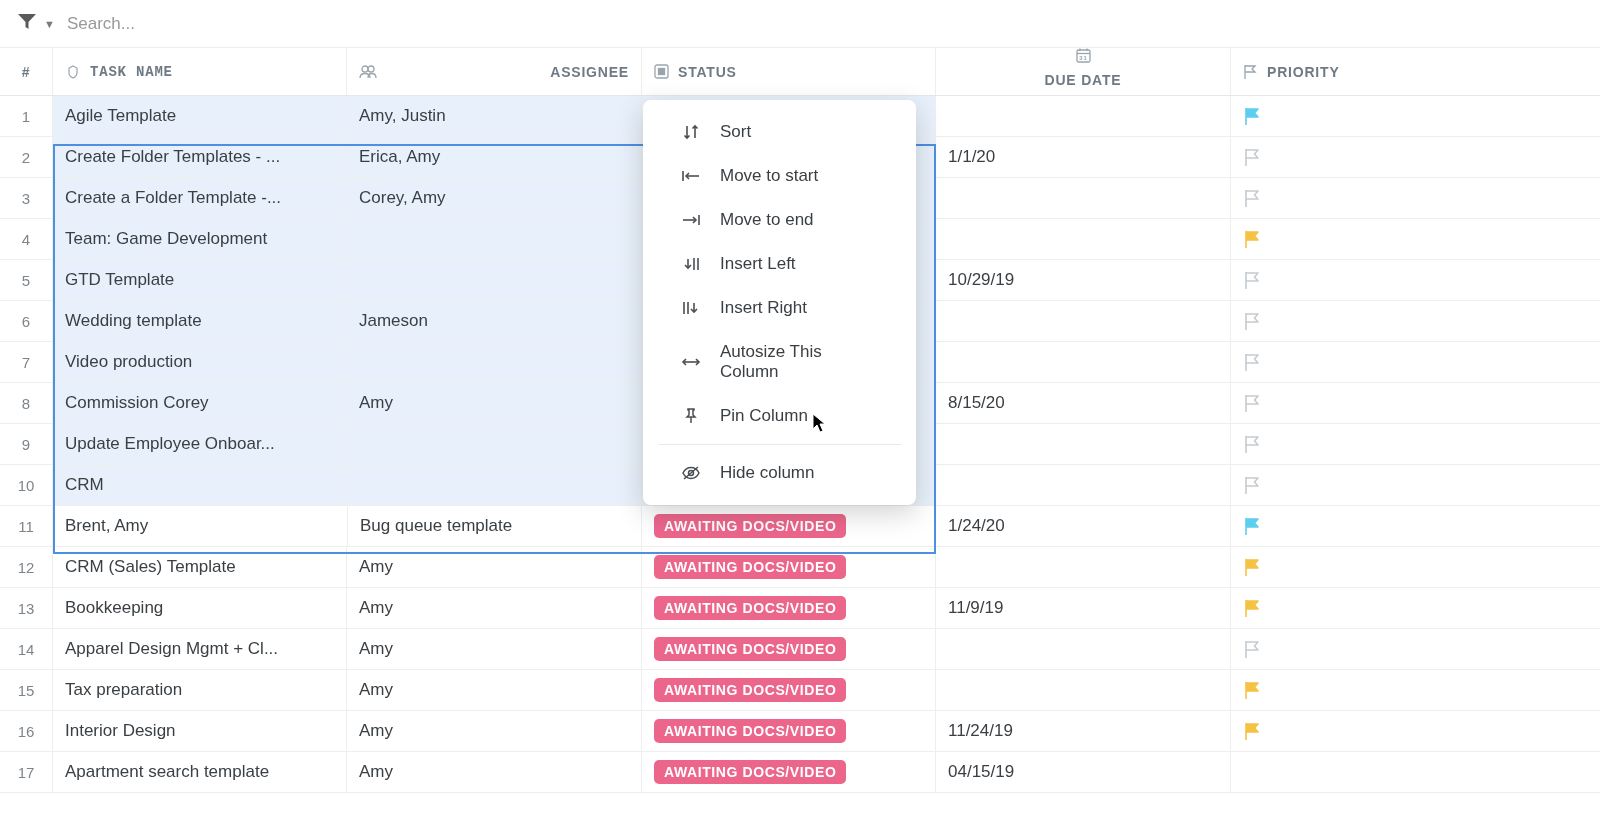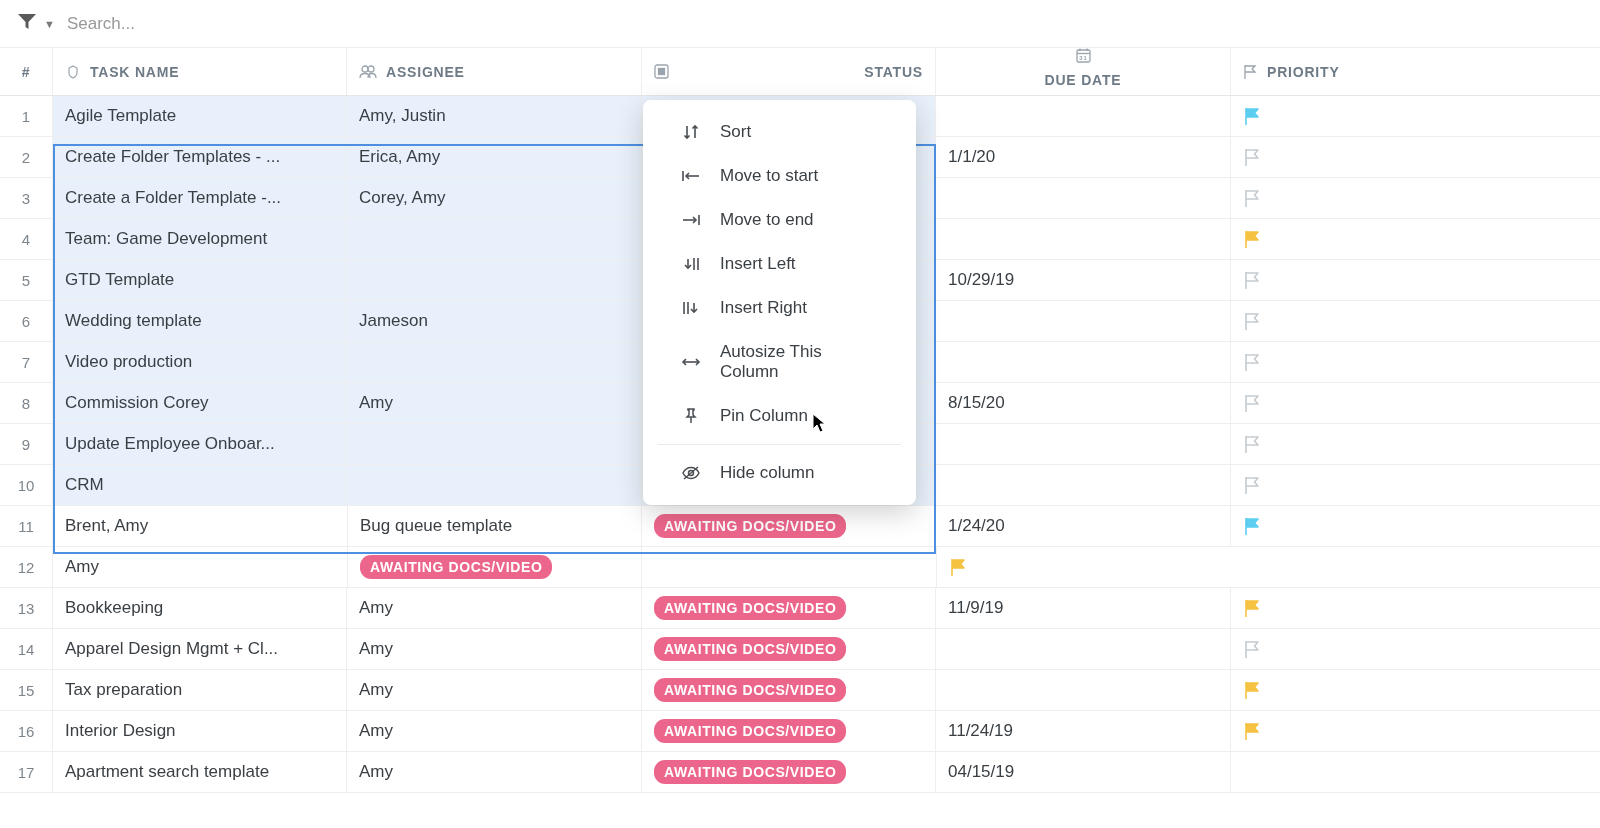--- a/index.html
+++ b/index.html
@@ -62,23 +62,23 @@
   font-weight: 600;
   letter-spacing: 0.8px;
   border-right: 1px solid #eee;
   text-transform: uppercase;
 }
 .hcell .col-icon {
   color: #9aa4ad;
   display: inline-flex;
 }
 .col-num { width: 53px; justify-content: center; }
-.col-task { width: 294px; }
-.col-assignee { width: 295px; }
-.col-status { width: 294px; justify-content: space-between; }
+.col-task { width: 294px; font-family: Liberation Mono, monospace; }
+.col-assignee { width: 295px; justify-content: space-between; }
+.col-status { width: 294px; }
 .col-duedate { width: 295px; flex-direction: column; }
 .col-priority { width: 295px; border-right: none; }
 
 .row {
   display: flex;
   height: 41px;
   border-bottom: 1px solid #eee;
   position: relative;
 }
 .cell {
@@ -123,21 +123,21 @@
   z-index: 5;
 }
 .status-pill {
   display: inline-block;
   background: #ec668b;
   color: #fff;
   font-size: 14px;
   font-weight: 700;
   letter-spacing: 0.6px;
   padding: 4px 10px;
-  border-radius: 11px;
+  border-radius: 5px;
 }
 .flag {
   display: inline-block;
 }
 .flag svg { display: block; }
 
 .context-menu {
   position: absolute;
   left: 643px;
   top: 100px;
@@ -396,20 +396,21 @@
         <div class="cell priority">
           <span class="flag">
             <svg width="18" height="20" viewBox="0 0 18 20">
               <path d="M3 2 L3 19 M3 3 L15 3 L11.5 7 L15 11 L3 11" fill="#5ccef0" stroke="#5ccef0" stroke-width="1.6" stroke-linejoin="round"></path>
             </svg>
           </span>
         </div>
       </div>
       <div class="row">
         <div class="cell num">12</div>
+        <div class="cell task">CRM (Sales) Template</div>
         <div class="cell assignee">Amy</div>
         <div class="cell status">
           <span class="status-pill">AWAITING DOCS/VIDEO</span>
         </div>
         <div class="cell duedate"></div>
         <div class="cell priority">
           <span class="flag">
             <svg width="18" height="20" viewBox="0 0 18 20">
               <path d="M3 2 L3 19 M3 3 L15 3 L11.5 7 L15 11 L3 11" fill="#f5c242" stroke="#f5c242" stroke-width="1.6" stroke-linejoin="round"></path>
             </svg>

